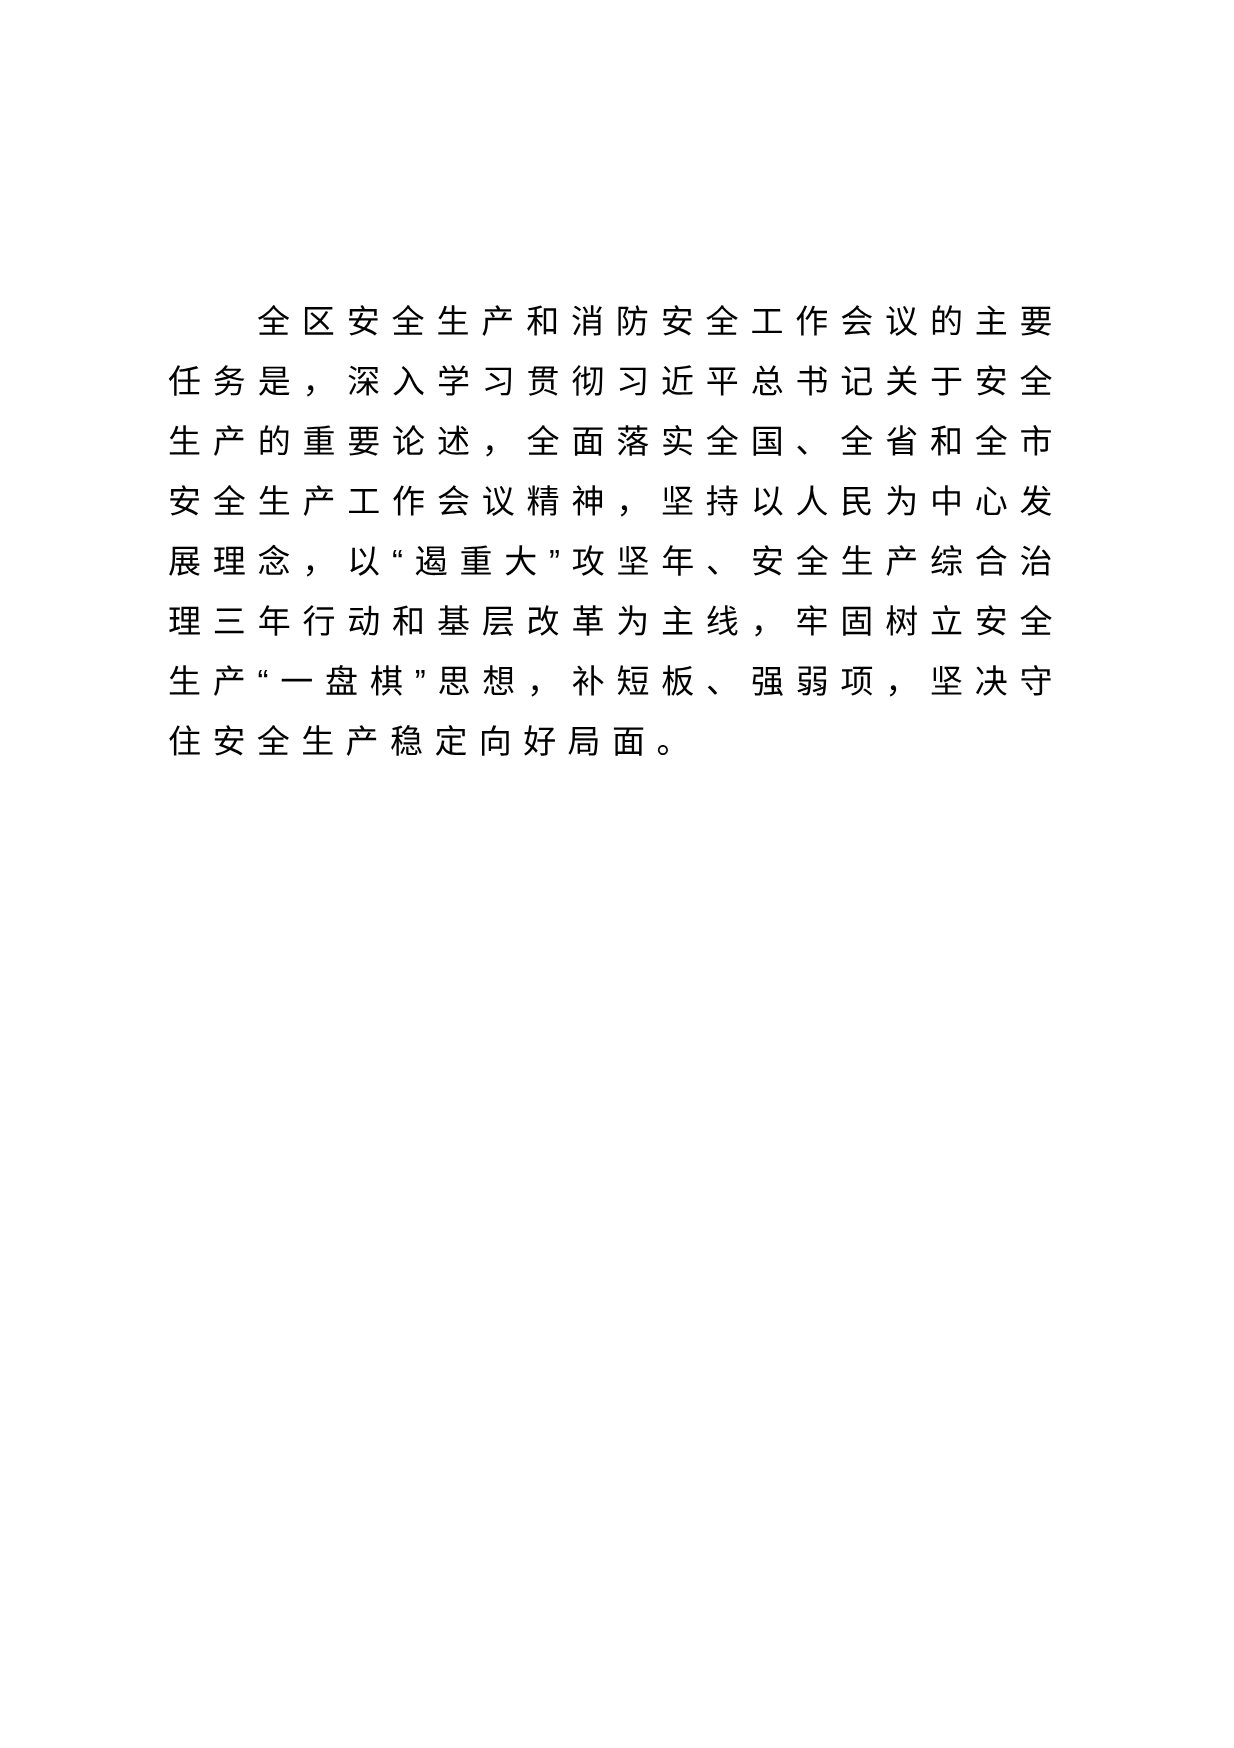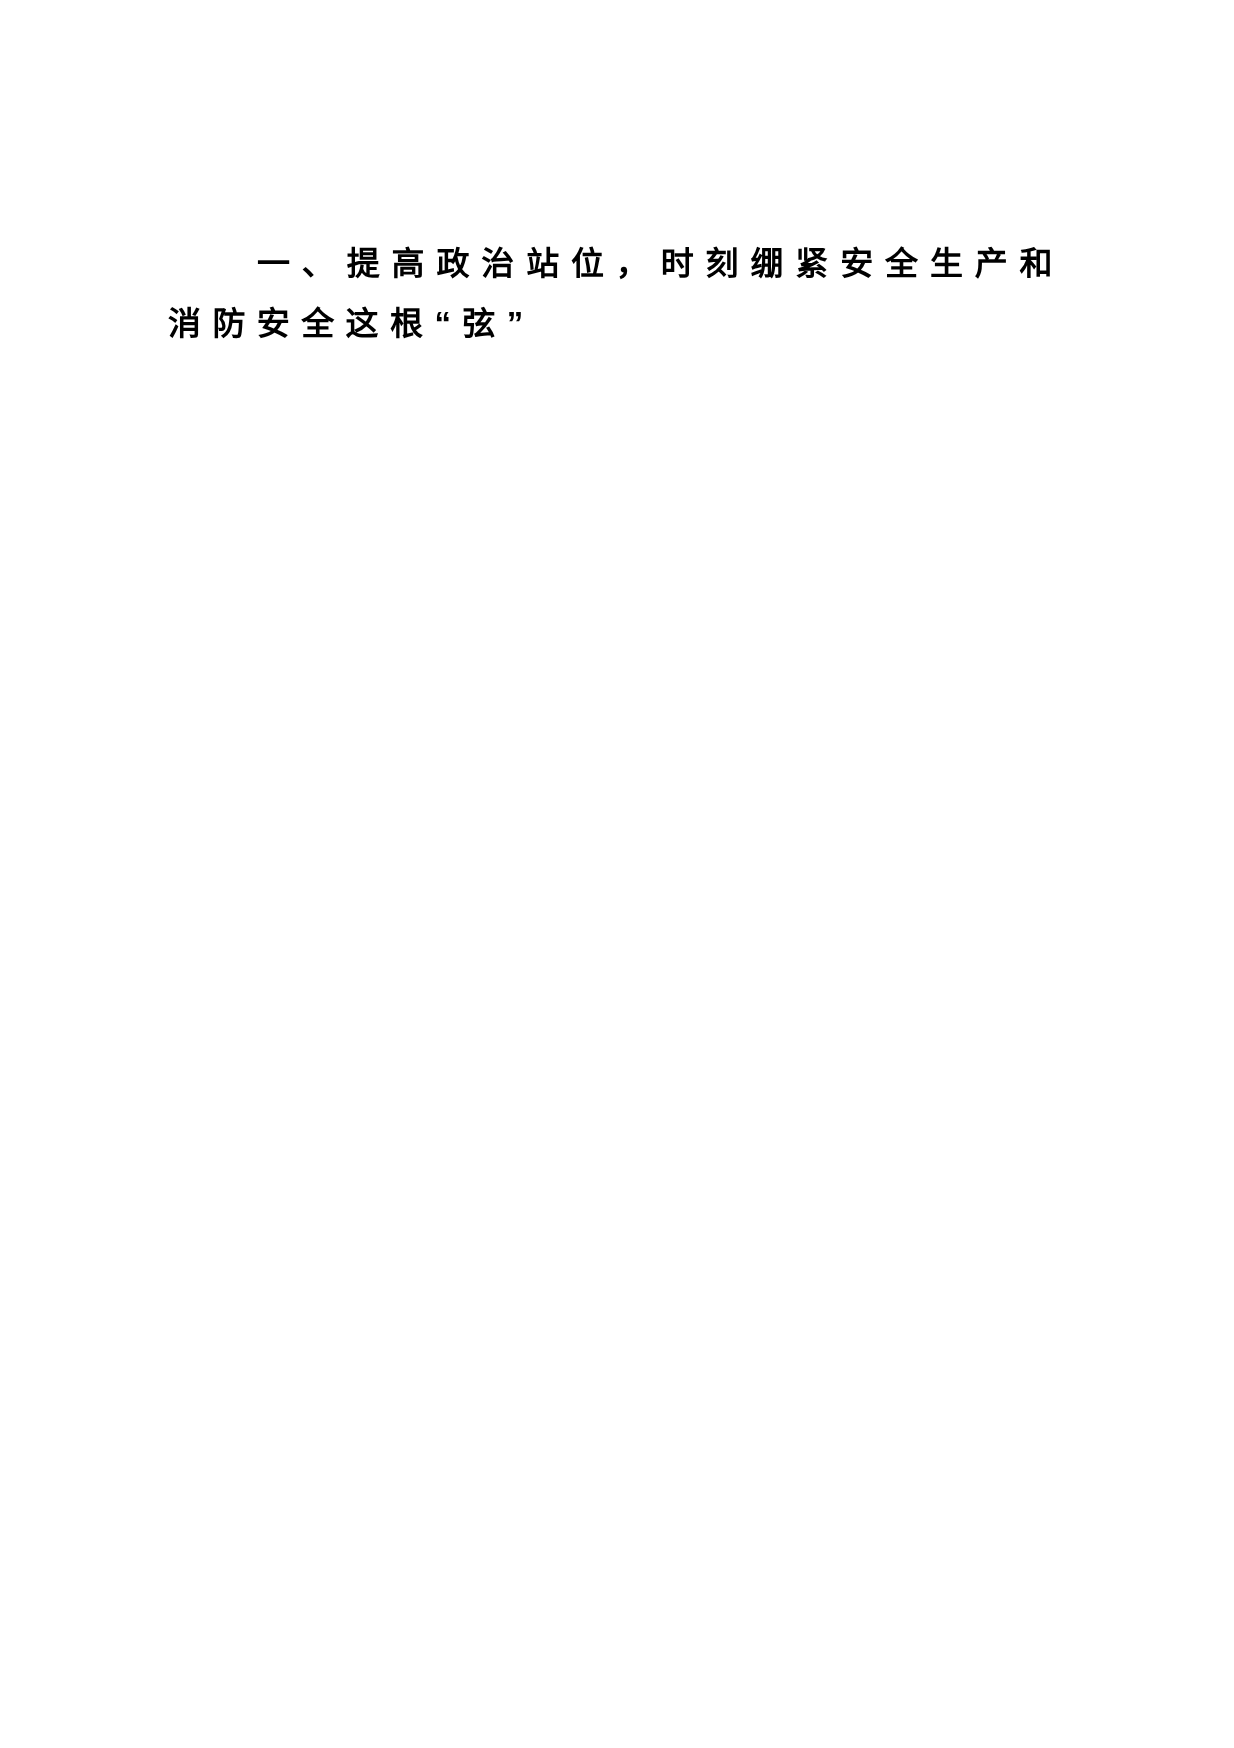--- a/index.html
+++ b/index.html
@@ -52,15 +52,15 @@
   }
   .para.heading {
     font-weight: bold;
   }
 </style>
 </head>
 <body>
 
 <div class="page">
   <div class="content">
-    <p class="para heading">一、提高政治站位，时刻绷紧安全生产和消防安全这根“弦”</p>
+    <p class="para first">全区安全生产和消防安全工作会议的主要任务是，深入学习贯彻习近平总书记关于安全生产的重要论述，全面落实全国、全省和全市安全生产工作会议精神，坚持以人民为中心发展理念，以“遏重大”攻坚年、安全生产综合治理三年行动和基层改革为主线，牢固树立安全生产“一盘棋”思想，补短板、强弱项，坚决守住安全生产稳定向好局面。</p>
   </div>
 </div>
 
 </body></html>

